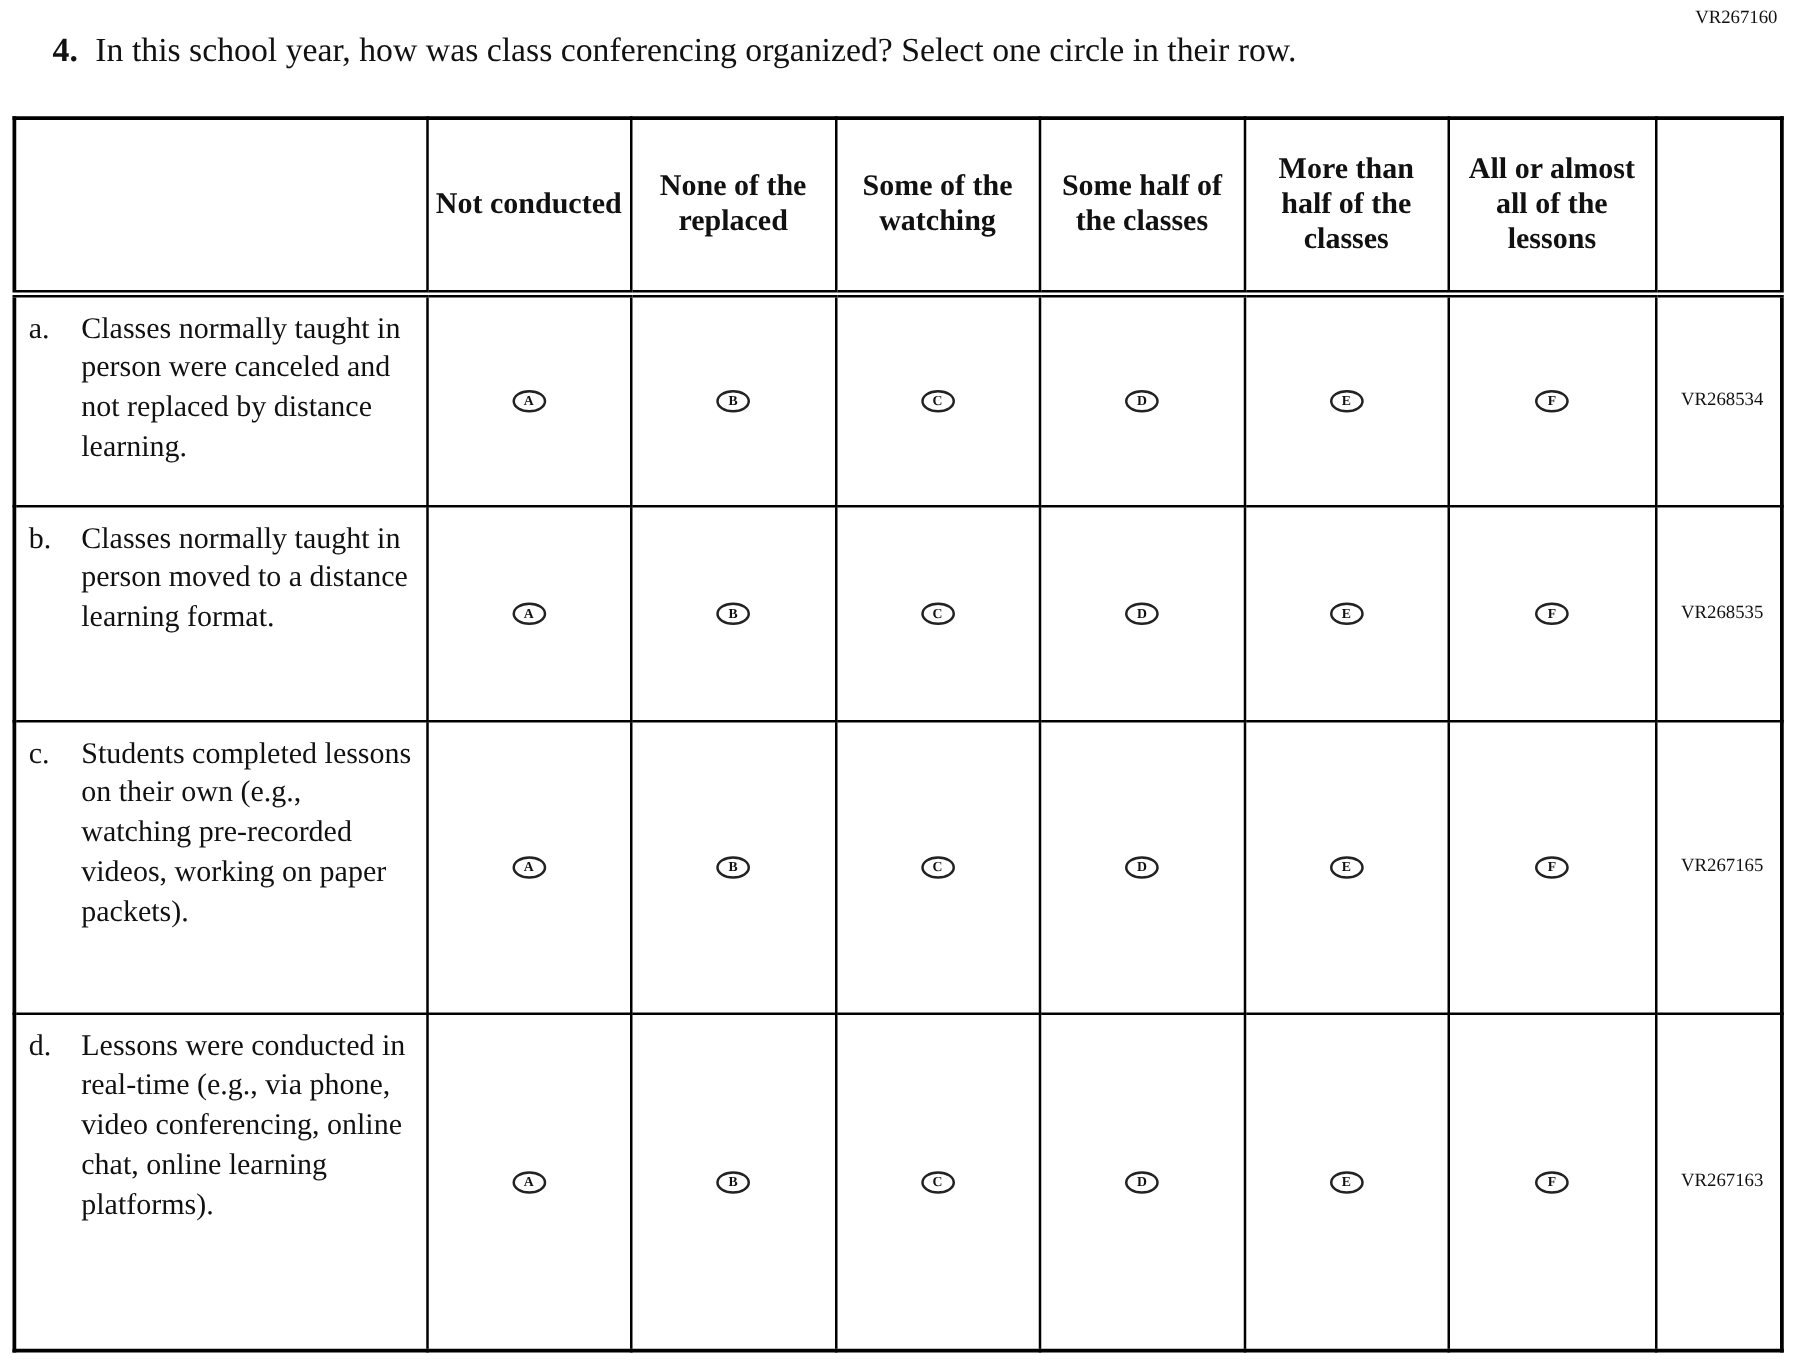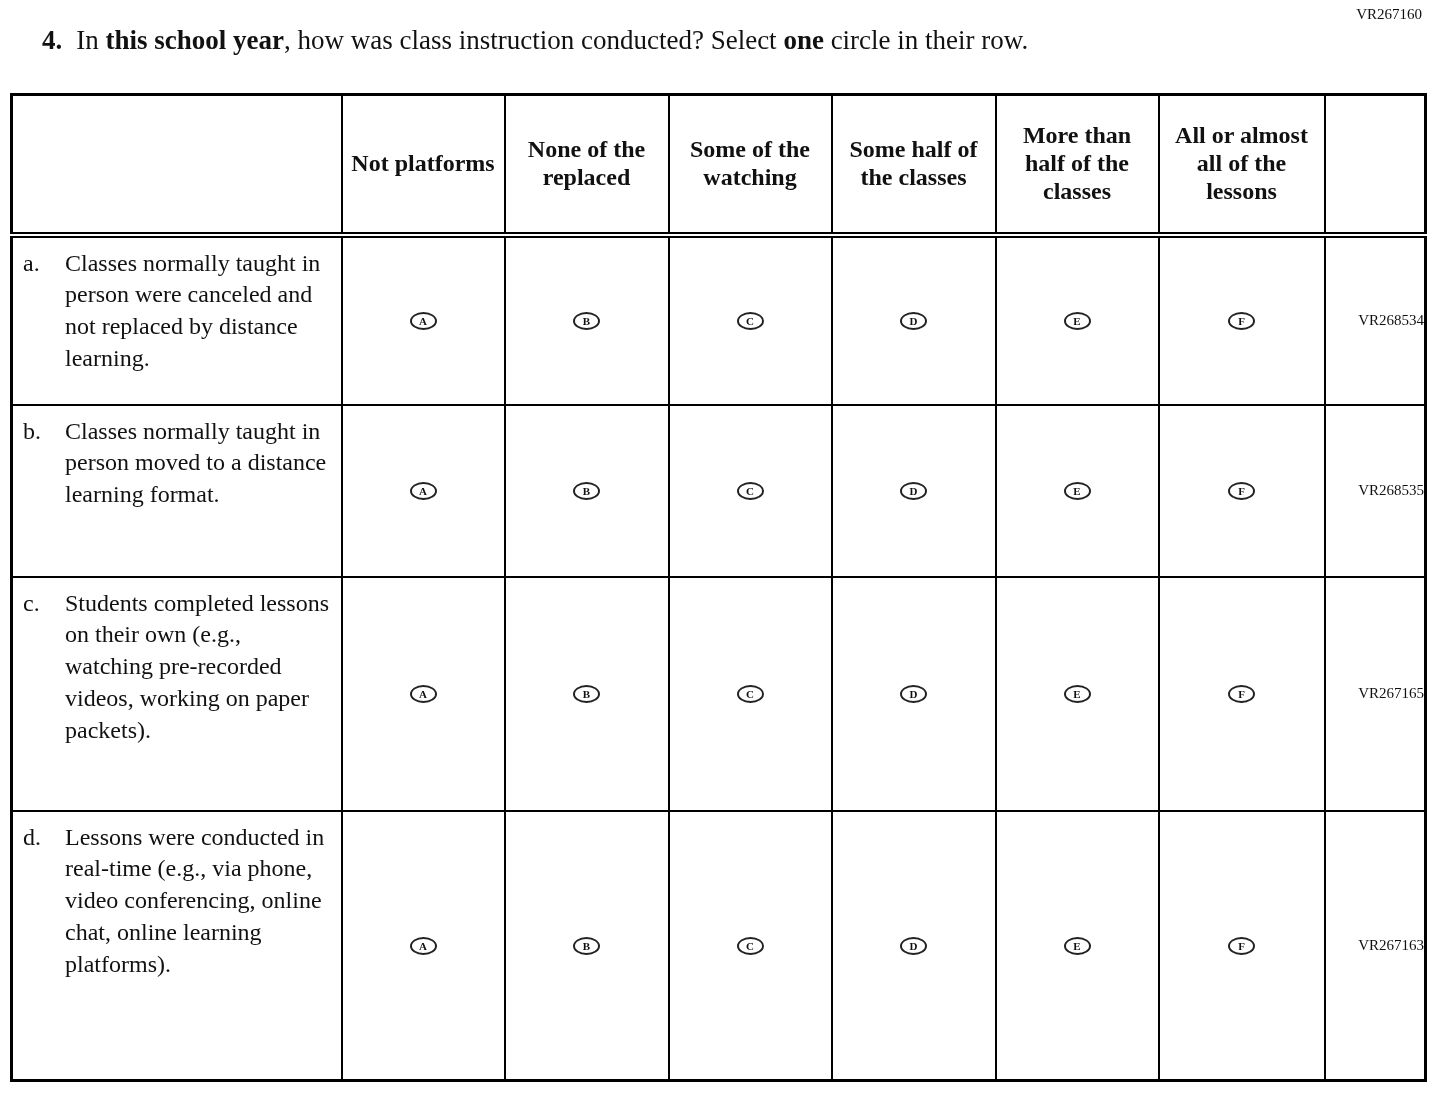--- a/index.html
+++ b/index.html
@@ -29,21 +29,21 @@
     left: 42px;
     right: 60px;
     font-size: 27px;
     line-height: 1.25;
     color: #111;
   }
   .q-num {
     font-weight: bold;
     margin-right: 14px;
   }
-  .bold { font-weight: bold; }
+  .bold { font-weight: normal; }
 
   table.q-table {
     position: absolute;
     top: 93px;
     left: 10px;
     border-collapse: collapse;
     table-layout: fixed;
     width: 1414px;
     border: 3px solid #000;
   }
@@ -90,50 +90,50 @@
     font-size: 11px;
     font-weight: bold;
     line-height: 1;
     cursor: pointer;
     background: #fff;
   }
   .code-cell {
     vertical-align: middle;
     font-size: 15px;
     padding-left: 6px;
-    text-align: right;
+    text-align: center;
   }
 </style>
 </head>
 <body>
 
 <div class="page">
 
   <div class="top-code">VR267160</div>
 
   <div class="question">
-    <span class="q-num">4.</span><span>In </span><span class="bold">this school year</span><span>, how was class instruction conducted? Select </span><span class="bold">one</span><span> circle in their row.</span>
+    <span class="q-num">4.</span><span>In </span><span class="bold">this school year</span><span>, how was class conferencing organized? Select </span><span class="bold">one</span><span> circle in their row.</span>
   </div>
 
   <table class="q-table">
     <colgroup>
       <col style="width:330px">
       <col style="width:163px">
       <col style="width:164px">
       <col style="width:163px">
       <col style="width:164px">
       <col style="width:163px">
       <col style="width:166px">
       <col style="width:101px">
     </colgroup>
 
     <tbody>
         <tr>
       <th></th>
-      <th>Not platforms</th>
+      <th>Not conducted</th>
       <th>None of the replaced</th>
       <th>Some of the watching</th>
       <th>Some half of the classes</th>
       <th>More than half of the classes</th>
       <th>All or almost all of the lessons</th>
       <th></th>
     </tr>
 
     <tr style="height:170px">
       <td class="label-cell">

